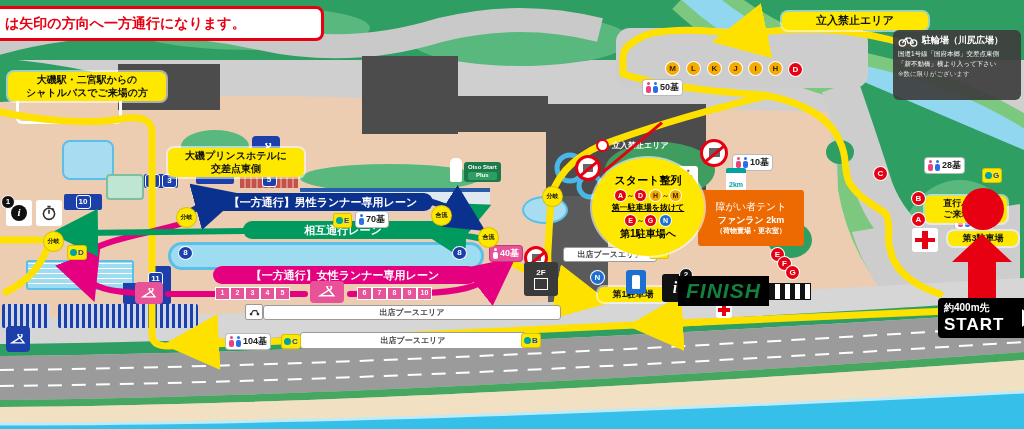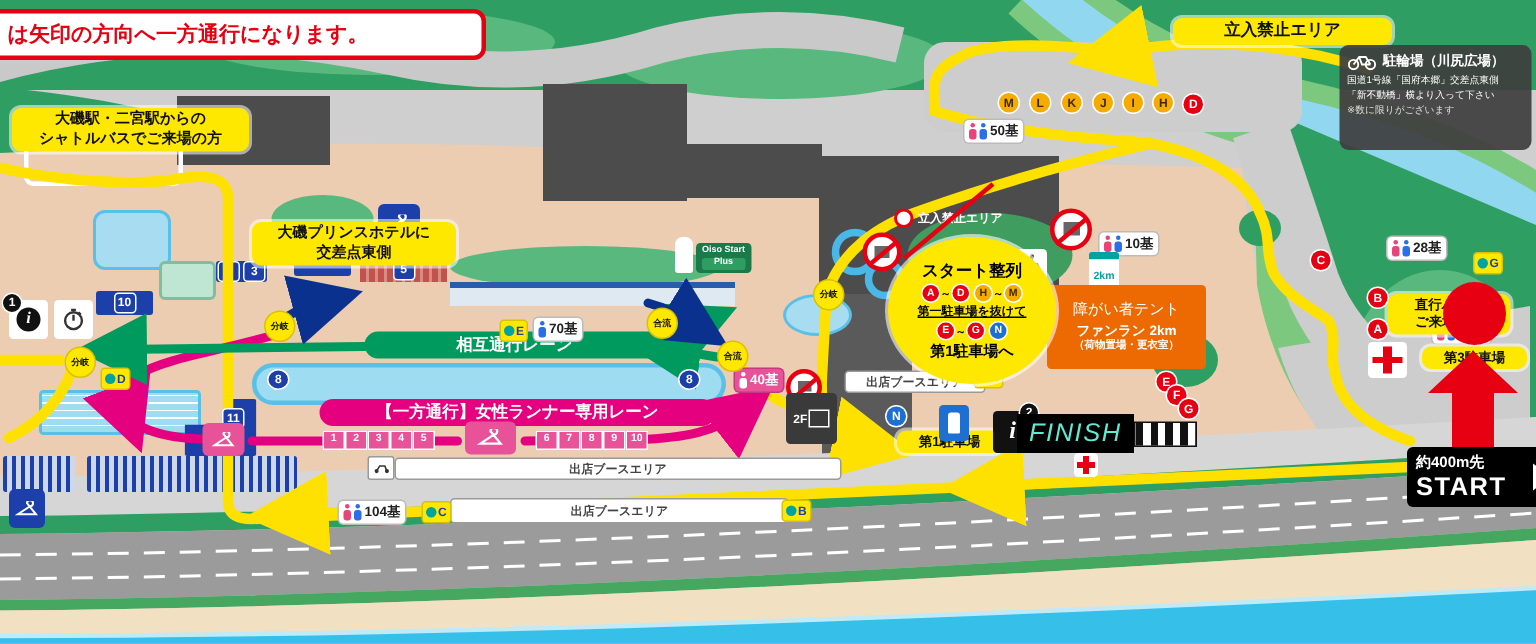--- a/index.html
+++ b/index.html
@@ -173,20 +173,21 @@
       <path marker-end="url(#ag)" d="M243,231 L80,233"></path>
       <path marker-end="url(#ag)" d="M440,228 C448,224 455,221 464,217"></path>
       <path marker-end="url(#ag)" d="M478,238 C468,236 458,235 449,234"></path>
     </g>
     <g fill="none" stroke="#0b318f" stroke-width="6" stroke-linecap="round">
       <path marker-end="url(#ab)" d="M186,215 C193,209 202,205 213,202"></path>
       <path marker-end="url(#ab)" d="M432,202 C444,205 452,210 460,215"></path>
     </g>
   </svg>
 
+  <div class="abs lane" style="left:213px;top:193px;width:220px;background:#0b318f">【一方通行】男性ランナー専用レーン</div>
   <div class="abs lane" style="left:243px;top:221px;width:200px;background:#009a5e">相互通行レーン</div>
   <div class="abs" style="left:168px;top:242px;width:310px;height:22px;background:#9edcf2;border:3px solid #5bc0e8;border-radius:14px;z-index:3"></div>
   <span class="abs nb" style="left:178px;top:246px;border-radius:50%;z-index:5">8</span>
   <span class="abs nb" style="left:452px;top:246px;border-radius:50%;z-index:5">8</span>
   <div class="abs lane" style="left:213px;top:266px;width:264px;background:#e4007f">【一方通行】女性ランナー専用レーン</div>
 
   <span class="abs tile" style="left:215px;top:287px">1</span>
   <span class="abs tile" style="left:230px;top:287px">2</span>
   <span class="abs tile" style="left:245px;top:287px">3</span>
   <span class="abs tile" style="left:260px;top:287px">4</span>
@@ -426,34 +427,34 @@
       <path d="M10 11 L10 6 M8 2 h4 M14 4 l2 2" stroke="#333" stroke-width="2" fill="none"></path>
     </svg>
   </div>
   <div class="abs" style="left:662px;top:274px;width:26px;height:28px;background:#111;border-radius:3px;z-index:6;display:flex;align-items:center;justify-content:center">
     <span style="color:#fff;font-size:16px;font-weight:bold;font-family:'Liberation Serif','DejaVu Serif',serif;font-style:italic">i</span>
     <span class="blackbadge" style="position:absolute;right:-5px;top:-6px">2</span>
   </div>
   <div class="abs" style="left:626px;top:270px;width:20px;height:24px;background:#1d6fd2;border-radius:3px;z-index:6;display:flex;align-items:center;justify-content:center">
     <span style="width:8px;height:14px;background:#fff;border-radius:2px 2px 1px 1px;display:block"></span>
   </div>
-  <div class="abs" style="left:524px;top:262px;width:34px;height:34px;background:#3a3a3a;border-radius:3px;z-index:5;color:#fff;display:flex;align-items:center;justify-content:center;gap:1px">
+  <div class="abs" style="left:524px;top:262px;width:34px;height:34px;background:#3a3a3a;border-radius:3px;z-index:5;color:#fff;display:flex;flex-direction:column;align-items:center;justify-content:center;gap:1px">
     <span style="font-size:8px;font-weight:bold">2F</span>
     <span style="width:12px;height:10px;border:1px solid #fff;display:block"></span>
   </div>
   <div class="abs" style="left:450px;top:158px;z-index:5;display:flex;align-items:flex-end;gap:2px">
     <span style="width:12px;height:24px;background:#fff;border-radius:5px 5px 2px 2px;display:block"></span>
     <span style="background:#1c7a4a;border-radius:3px;color:#fff;font-size:6px;font-weight:bold;padding:2px 4px;text-align:center;line-height:1.3;display:block">
       <span style="display:block">Oiso Start</span>
       <span style="display:block;background:#2f9e63;border-radius:2px">Plus</span>
     </span>
   </div>
 
   <div class="abs" style="left:678px;top:276px;z-index:7;display:flex;align-items:center">
-    <span style="background:#000;color:#5eead4;font-weight:normal;font-size:17px;font-style:italic;padding:3px 8px;letter-spacing:1px">FINISH</span>
+    <span style="background:#000;color:#15803d;font-weight:bold;font-size:21px;font-style:italic;padding:3px 8px;letter-spacing:1px">FINISH</span>
     <span style="width:40px;height:15px;background:repeating-linear-gradient(90deg,#111 0 5px,#fff 5px 10px);border:1px solid #111;display:block"></span>
   </div>
   <div class="cross" style="left:716px;top:302px;width:16px;height:16px"></div>
   <div class="cross" style="left:912px;top:228px;width:26px;height:24px"></div>
 
   <div class="abs" style="left:962px;top:188px;width:42px;height:42px;background:#e60012;border-radius:50%;z-index:8"></div>
   <div class="abs" style="left:952px;top:234px;width:0;height:0;border-left:30px solid transparent;border-right:30px solid transparent;border-bottom:28px solid #e60012;z-index:8"></div>
   <div class="abs" style="left:968px;top:260px;width:28px;height:44px;background:#e60012;z-index:8"></div>
   <div class="abs" style="left:938px;top:298px;background:#000;border-radius:4px;color:#fff;padding:3px 6px;z-index:9;text-align:left;display:flex;align-items:center;gap:18px">
     <span>

